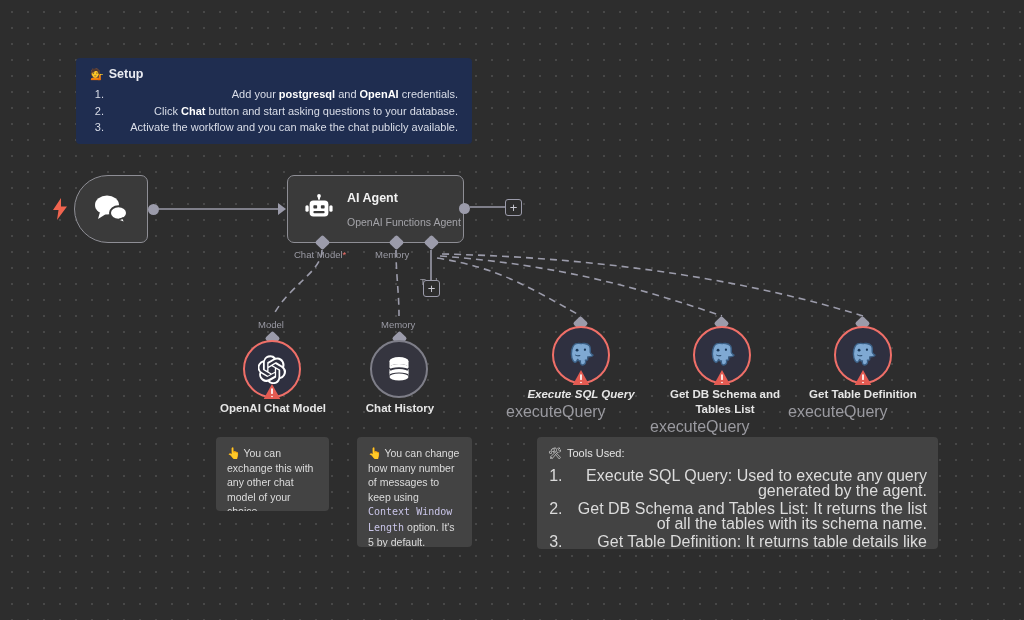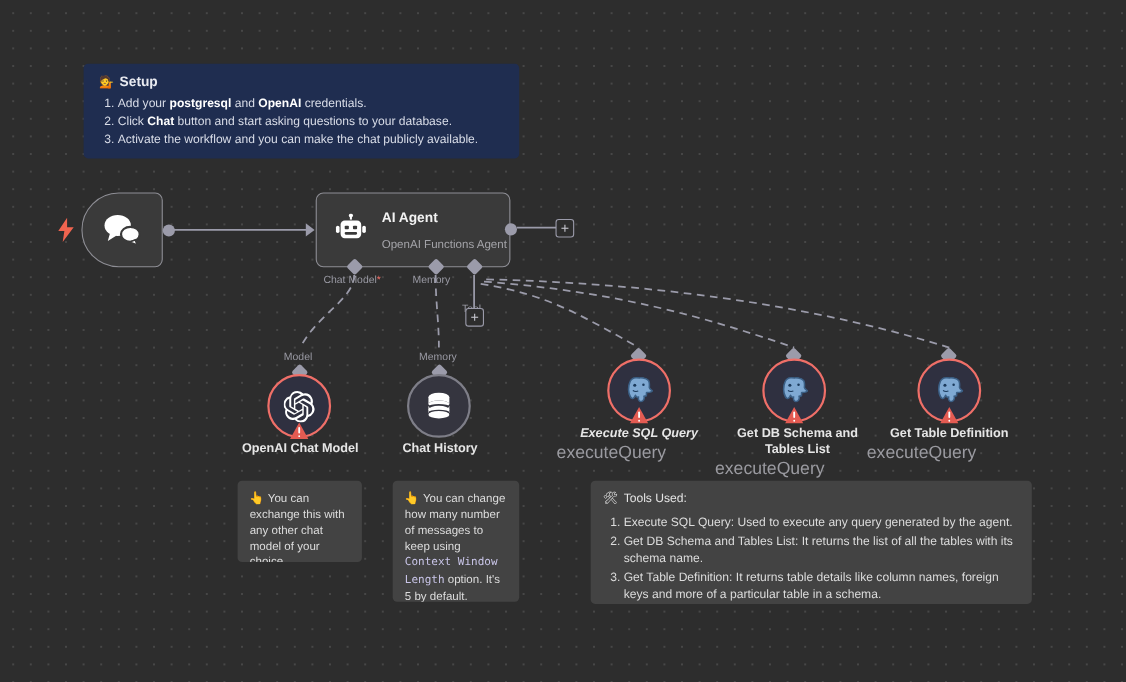--- a/index.html
+++ b/index.html
@@ -19,21 +19,21 @@
   .sticky-setup{
     position:absolute; left:76px; top:58px; width:396px; height:86px;
     background:#1f2d50; border-radius:4px; padding:9px 14px 8px 14px;
   }
   .sticky-setup .title{
     font-size:12.5px; font-weight:700; color:#e8eaf0; margin-bottom:5px;
     display:flex; align-items:center; gap:5px;
   }
   .sticky-setup ol{ margin:0; padding-left:17px; }
   .sticky-setup li{
-    font-size:11px; line-height:16.5px; color:#d9dde8;
+    font-size:11px; line-height:16.5px; color:#d9dde8;text-align:right;
   }
   .sticky-setup b{ font-weight:700; color:#ffffff; }
 
   
   .node-rect{
     position:absolute; background:#3a3a3a; border:1px solid #8e8e95;
     border-radius:7px; display:flex; align-items:center;
   }
   .agent-node{ left:287px; top:175px; width:177px; height:68px; padding-left:16px; gap:13px; }
   .agent-text{ display:flex; flex-direction:column; gap:11px; }
@@ -103,21 +103,21 @@
   .sticky .pad{ padding:9px 11px; }
   .sticky code{
     font-family:"DejaVu Sans Mono", monospace; font-size:10px;
     color:#c9c5e8; background:transparent;
   }
   .sticky-1{ left:216px; top:437px; width:113px; height:74px; }
   .sticky-2{ left:357px; top:437px; width:115px; height:110px; }
   .sticky-3{ left:537px; top:437px; width:401px; height:112px; }
   .sticky-3 .hdr{ font-size:11px; color:#e4e4e4; margin-bottom:7px; display:flex; gap:5px; align-items:center; }
   .sticky-3 ol{ margin:0; padding-left:19px; }
-  .sticky-3 li{ font-size:11px; line-height:15.5px; margin-bottom:2px; }
+  .sticky-3 li{ font-size:16px; line-height:15.5px; margin-bottom:2px;text-align:right; }
   .emoji{ font-size:11px; }
   svg{ display:block; }
   .edge-layer{ position:absolute; inset:0; pointer-events:none; }
 </style>
 </head>
 <body>
 
 <div class="canvas">
 
   <svg class="edge-layer" width="1024" height="620">

